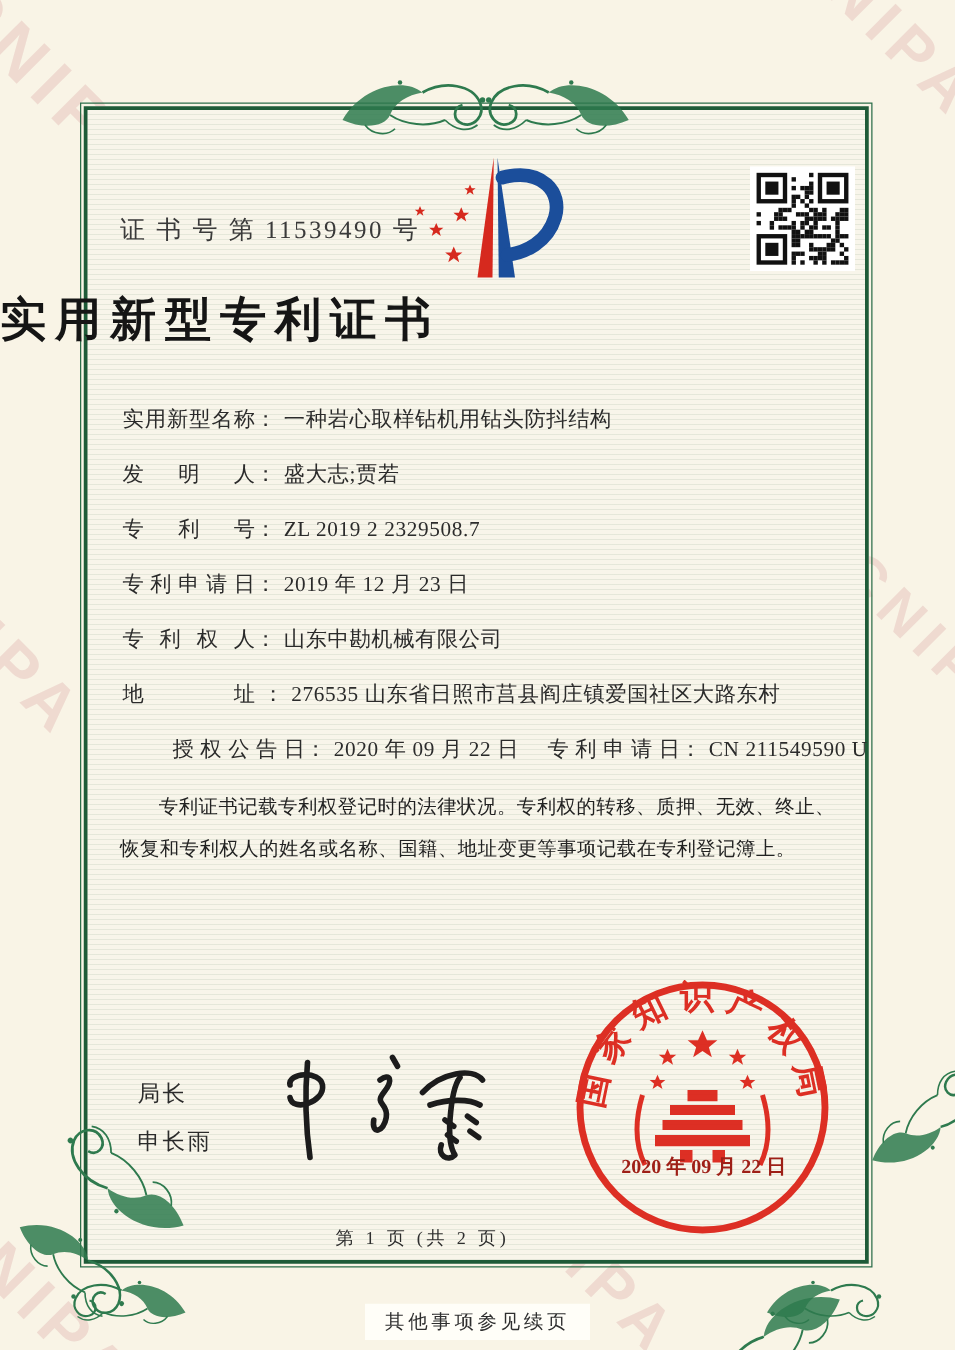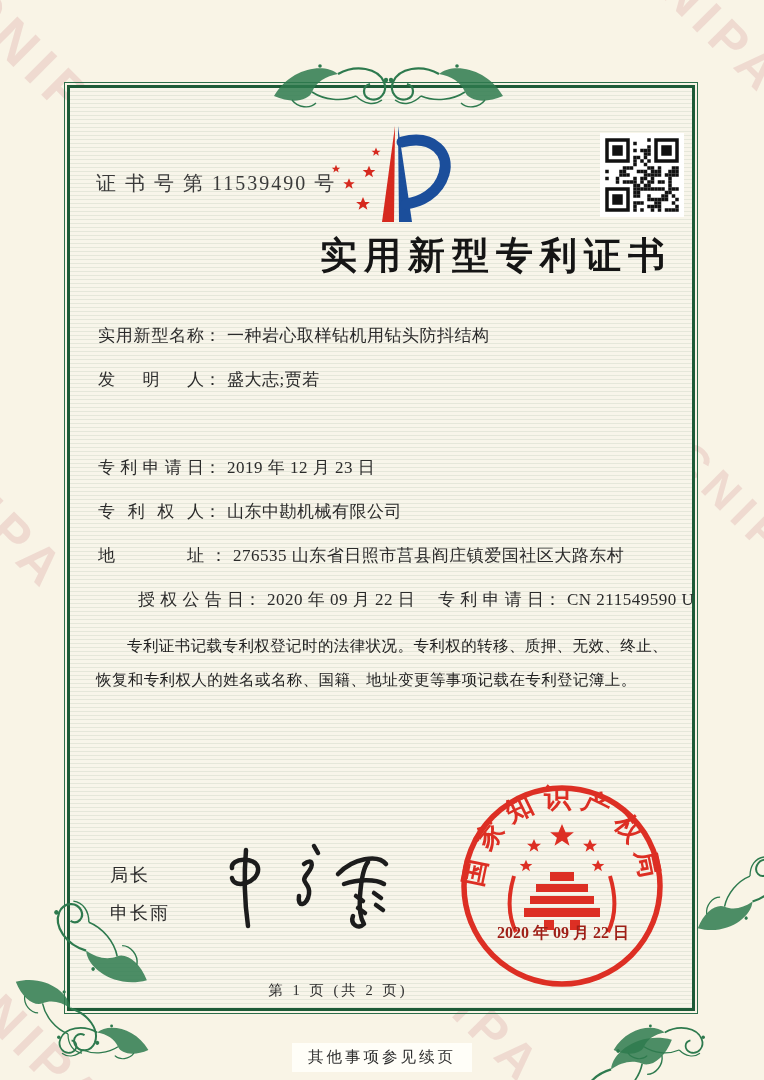--- a/index.html
+++ b/index.html
@@ -9,21 +9,21 @@
       font-weight:bold;color:rgba(214,160,158,0.30);letter-spacing:8px;
       transform:rotate(45deg);transform-origin:left top;pointer-events:none;white-space:nowrap;}
   #frame{position:absolute;left:64px;top:82px;width:634px;height:932px;
          border:1px solid #2c6e4a;padding:2px;box-sizing:border-box;}
   #frame-inner{width:100%;height:100%;box-sizing:border-box;border:3px solid #1e5b38;
          background:
            repeating-linear-gradient(0deg, rgba(120,152,124,0.15) 0 1px, rgba(0,0,0,0) 1px 4px),
            #f8f5ea;}
   .abs{position:absolute;}
   #cert-no{left:96px;top:136px;font-size:20px;letter-spacing:2px;color:#3a3a3a;margin-top:34px;}
-  #title{left:0;top:231px;width:672px;text-align:right;font-size:37px;font-weight:700;
+  #title{left:0;top:231px;width:672px;text-align:left;font-size:37px;font-weight:700;
          letter-spacing:7px;color:#151515;}
   .frow{left:98px;font-size:17px;white-space:nowrap;}
   .flabel{display:inline-block;width:106px;text-align:justify;text-align-last:justify;
           vertical-align:top;}
   .fcolon{display:inline-block;margin-right:6px;}
   .fvalue{letter-spacing:0.5px;}
   .frow2{position:absolute;left:300px;top:0;white-space:nowrap;}
   #paras{left:96px;top:629px;width:572px;font-size:15.5px;line-height:33.5px;
          text-align:justify;letter-spacing:0.4px;color:#222;}
   #paras p{margin:0;text-indent:2em;}
@@ -241,20 +241,23 @@
     </svg>
 
   <div class="abs" id="title">实用新型专利证书</div>
 
   <div class="abs frow" style="top:324px;">
     <span class="flabel">实用新型名称</span><span class="fcolon">：</span><span class="fvalue">一种岩心取样钻机用钻头防抖结构</span>
   </div>
   <div class="abs frow" style="top:368px;">
     <span class="flabel">发明人</span><span class="fcolon">：</span><span class="fvalue">盛大志;贾若</span>
   </div>
+  <div class="abs frow" style="top:412px;">
+    <span class="flabel">专利号</span><span class="fcolon">：</span><span class="fvalue">ZL 2019 2 2329508.7</span>
+  </div>
   <div class="abs frow" style="top:456px;">
     <span class="flabel">专利申请日</span><span class="fcolon">：</span><span class="fvalue">2019 年 12 月 23 日</span>
   </div>
   <div class="abs frow" style="top:500px;">
     <span class="flabel">专利权人</span><span class="fcolon">：</span><span class="fvalue">山东中勘机械有限公司</span>
   </div>
   <div class="abs frow" style="top:544px;">
     <span class="flabel">地址</span><span class="fcolon"></span><span class="fcolon">：</span><span class="fvalue">276535 山东省日照市莒县阎庄镇爱国社区大路东村</span>
   </div>
 

